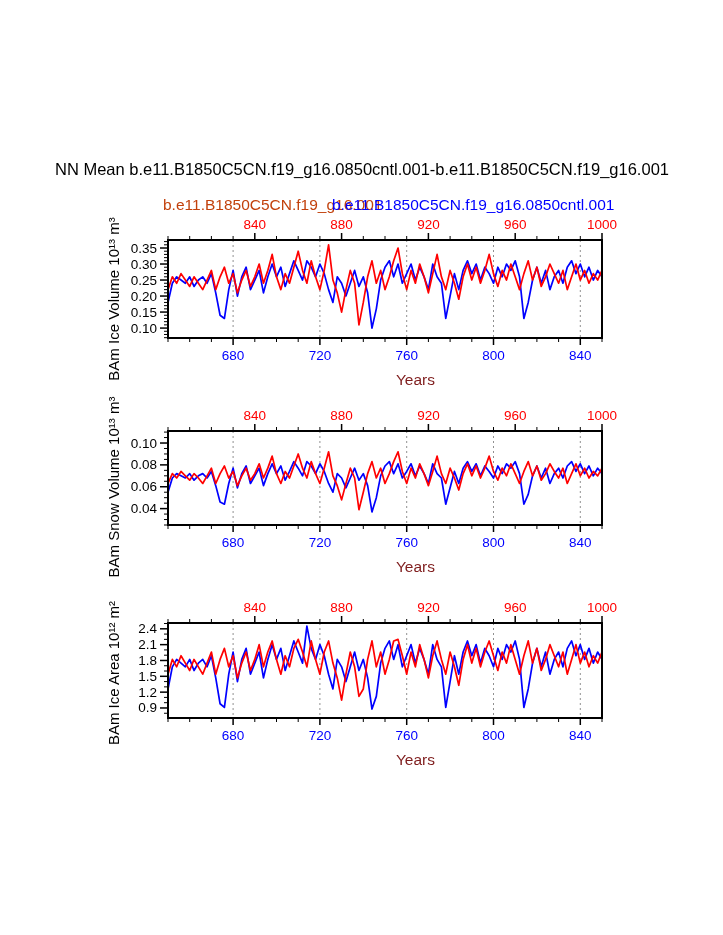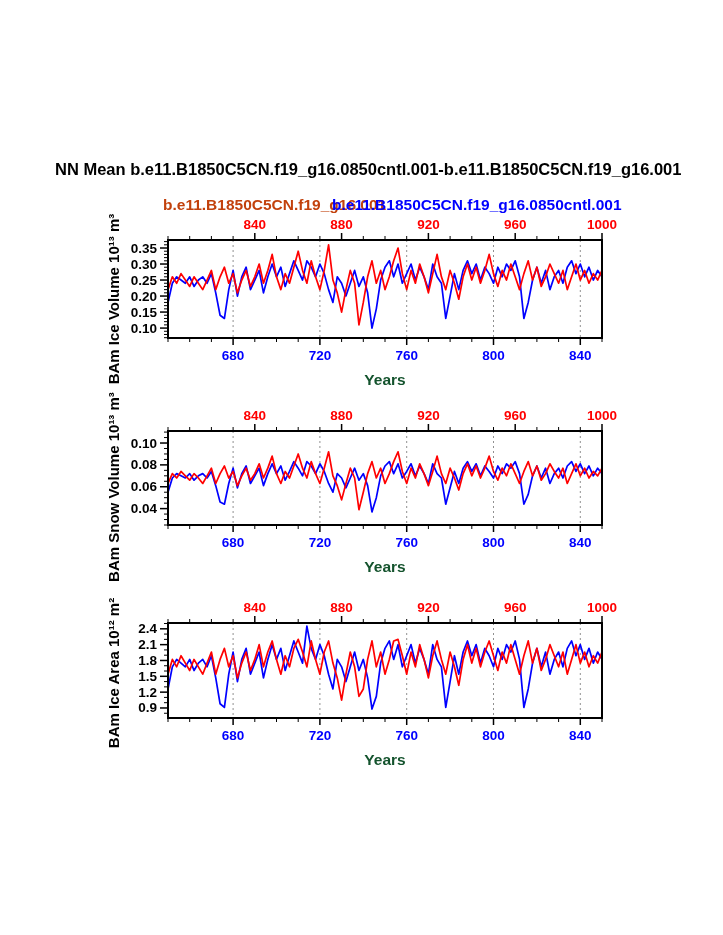--- a/index.html
+++ b/index.html
@@ -2,43 +2,42 @@
 <html><head>
 <meta charset="utf-8">
 <style>
   html,body{margin:0;padding:0;background:#ffffff;}
   .figure{
     position:relative;
     width:723px;height:935px;
     background:#ffffff;
     overflow:hidden;
     font-family:"Liberation Sans",sans-serif;
-    font-weight:bold;
   }
   .title{
     position:absolute;left:55px;top:160px;width:668px;height:22px;
     font-size:16.5px;color:#000;white-space:nowrap;overflow:hidden;
   }
   .legend-label{
     position:absolute;top:196px;font-size:15.5px;white-space:nowrap;
   }
   .legend-red{left:163px;color:#c2410c;}
   .legend-blue{left:332px;color:#0000ff;}
   .ylabel{
     position:absolute;left:113px;width:0;height:0;
     font-size:15px;color:#000;white-space:nowrap;
   }
   .ylabel > span{
     display:inline-block;
     transform:translate(-50%,-50%) rotate(-90deg);
     white-space:nowrap;
   }
   .xlabel{
-    position:absolute;left:335px;width:100px;text-align:center;
-    font-size:15.5px;color:#14532d;
+    position:absolute;left:335px;width:100px;text-align:right;
+    font-size:15.5px;color:#7f1d1d;
   }
   svg.canvas{position:absolute;left:0;top:0;}
   svg text{font-family:"Liberation Sans",sans-serif;}
 </style>
 </head>
 <body>
 
 <div class="figure">
   <div class="title">NN Mean b.e11.B1850C5CN.f19_g16.0850cntl.001-b.e11.B1850C5CN.f19_g16.001</div>
 

